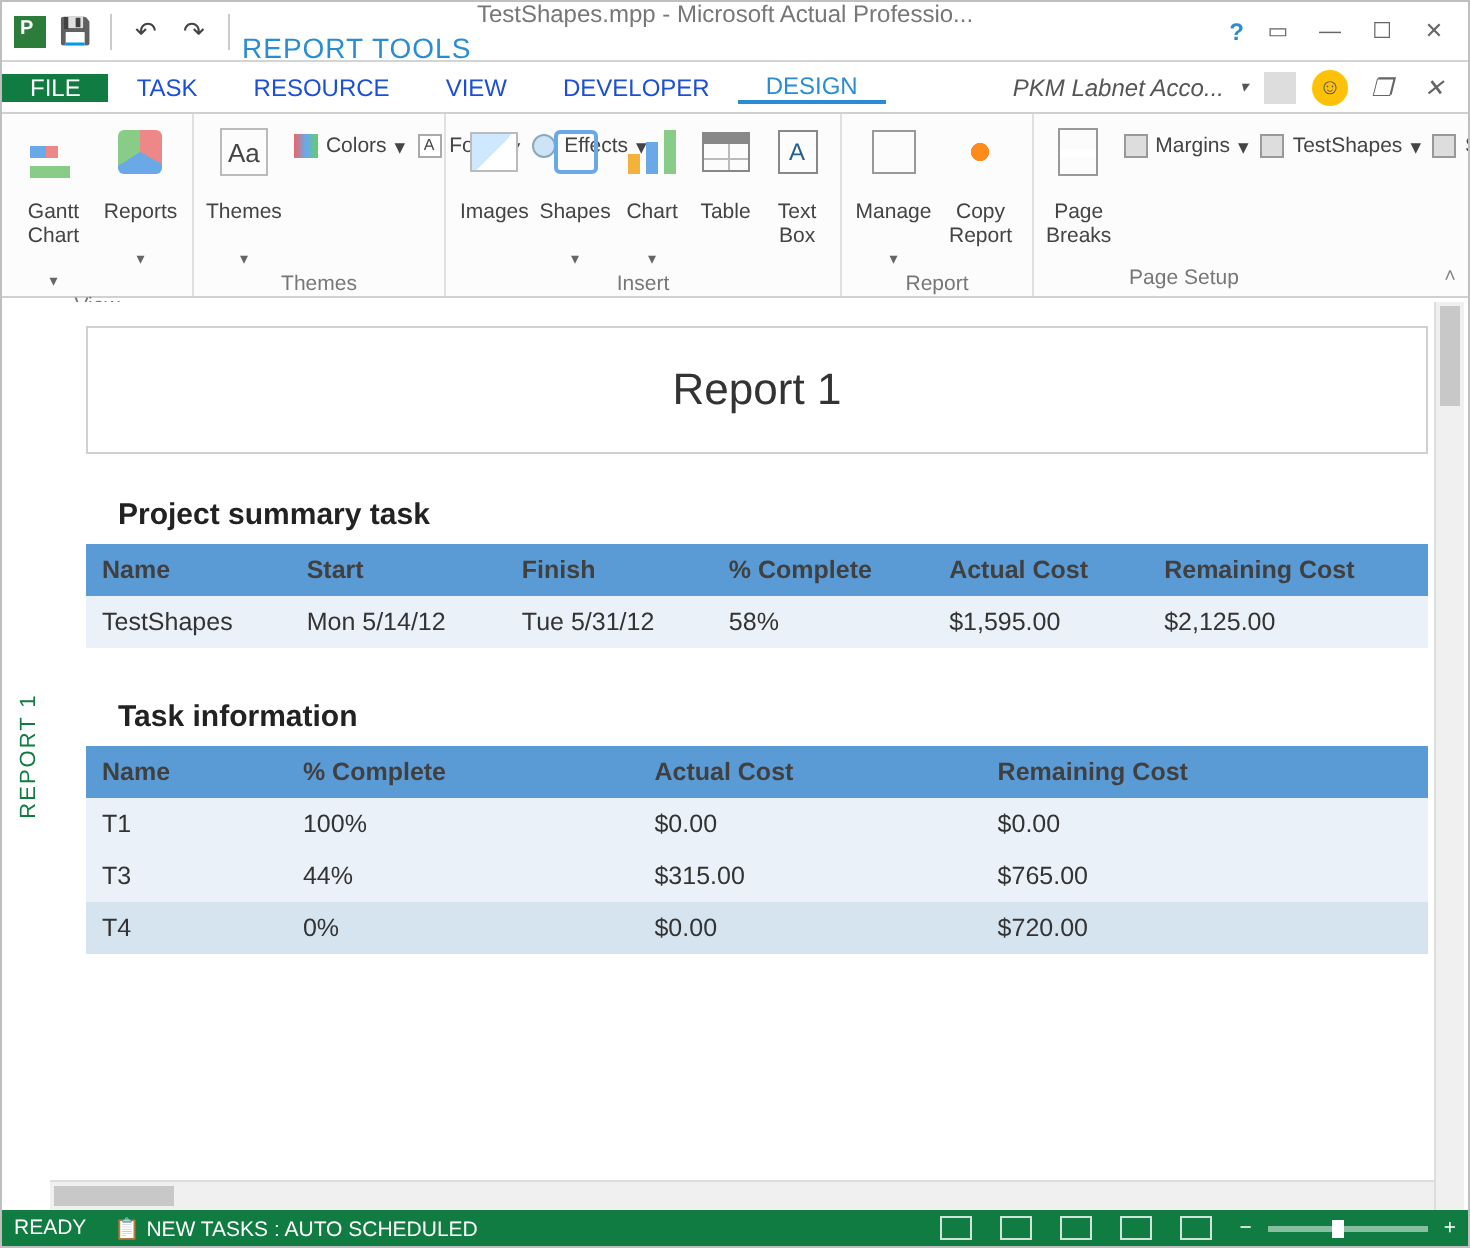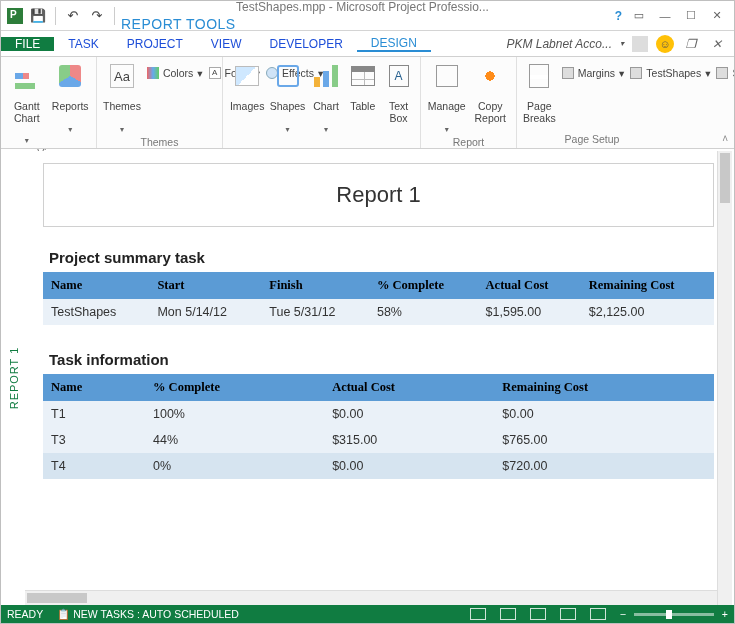--- a/index.html
+++ b/index.html
@@ -53,23 +53,23 @@
   .ic-manage { width:22px;height:22px;border:1px solid #999;}
   .ic-copy { width:16px;height:16px;border-radius:50%;background:radial-gradient(circle,#ff8c1a 40%,transparent 41%);}
   .ic-breaks { width:20px;height:24px;border:1px solid #999;background:linear-gradient(#fff,#fff) 0 10px/100% 4px no-repeat;}
 
   
   .workspace { position:absolute; top:150px; left:2px; right:2px; bottom:18px; display:flex; }
   .side-label { width:22px; display:flex; align-items:center; justify-content:center; }
   .side-label span { transform:rotate(-90deg); white-space:nowrap; font-size:11px; color:#107c41; letter-spacing:1px; }
   .canvas { flex:1; overflow:auto; background:#fff; position:relative; padding:12px 18px 20px 18px; }
   .report-title-box { border:1px solid #d0d0d0; padding:18px; text-align:center; font-size:22px; color:#333; margin:0 0 22px 0;}
-  .section-h { font-weight:600; font-size:15px; margin:8px 0 6px 6px; color:#222; }
+  .section-h { font-weight:600; font-size:15px; margin:8px 0 6px 16px; color:#222; }
   table.rt { width:100%; border-collapse:collapse; font-size:12.5px; }
-  table.rt th { background:#5b9bd5; color:#000000; text-align:left; padding:6px 8px; font-weight:600;font-family:Liberation Serif, serif; }
+  table.rt th { background:#5b9bd5; color:#404040; text-align:left; padding:6px 8px; font-weight:600; }
   table.rt td { padding:6px 8px; color:#333; }
   table.rt tr.odd td { background:#eaf1f8; }
   table.rt tr.even td { background:#d6e4f0; }
   .scroll-v { position:absolute; top:150px; right:2px; bottom:18px; width:15px; background:#f0f0f0; border-left:1px solid #ddd;}
   .scroll-v .thumb { position:absolute; top:2px; left:2px; right:2px; height:50px; background:#c8c8c8;}
   .scroll-h { position:absolute; left:24px; right:17px; bottom:18px; height:15px; background:#f0f0f0; border-top:1px solid #ddd;}
   .scroll-h .thumb { position:absolute; left:2px; top:2px; bottom:2px; width:60px; background:#c8c8c8;}
 
   
   .statusbar { position:absolute; left:0; right:0; bottom:0; height:18px; background:#107c41; color:#fff; display:flex; align-items:center; font-size:10.5px; padding:0 6px; gap:14px;}
@@ -85,36 +85,36 @@
 <div class="titlebar">
   <div class="left">
     <div class="app-icon"></div>
     <div class="qat-btn">💾</div>
     <div class="qat-sep"></div>
     <div class="qat-btn">↶</div>
     <div class="qat-btn">↷</div>
     <div class="qat-sep"></div>
   </div>
   <div class="title-text">
-    <span>TestShapes.mpp - Microsoft Project Professio...</span>&nbsp;&nbsp;
+    <span>TestShapes.mpp - Microsoft Actual Professio...</span>&nbsp;&nbsp;
     <span class="tool-tab" style="color:#2a8dd4;">REPORT TOOLS</span>
   </div>
   <div class="title-right">
     <span style="color:#2a8dd4;font-weight:bold;">?</span>
     <div class="win-btn">▭</div>
     <div class="win-btn">—</div>
     <div class="win-btn">☐</div>
     <div class="win-btn">✕</div>
   </div>
 </div>
 
 <div class="tabs-row">
   <div class="file-tab">FILE</div>
   <div class="tab">TASK</div>
-  <div class="tab">PROJECT</div>
+  <div class="tab">RESOURCE</div>
   <div class="tab">VIEW</div>
   <div class="tab">DEVELOPER</div>
   <div class="tab active">DESIGN</div>
   <div class="tabs-right">
     <span>PKM Labnet Acco...</span>
     <span style="font-size:8px;">▾</span>
     <div class="avatar"></div>
     <div class="smiley">☺</div>
     <div class="win-btn">❐</div>
     <div class="win-btn">✕</div>
@@ -201,20 +201,21 @@
           </div>
           <div class="lbl">Table</div>
         </div>
       <div class="big-btn" style="width:34px;">
           <div class="ic">
             <div class="ic-text">A</div>
           </div>
           <div class="lbl">Text Box</div>
         </div>
     </div>
+    <div class="glabel">Insert</div>
   </div>
 
   <div class="rgroup" style="width:96px;">
     <div class="items">
       <div class="big-btn">
           <div class="ic">
             <div class="ic-manage"></div>
           </div>
           <div class="lbl">Manage</div>
           <div class="drop">▾</div>

